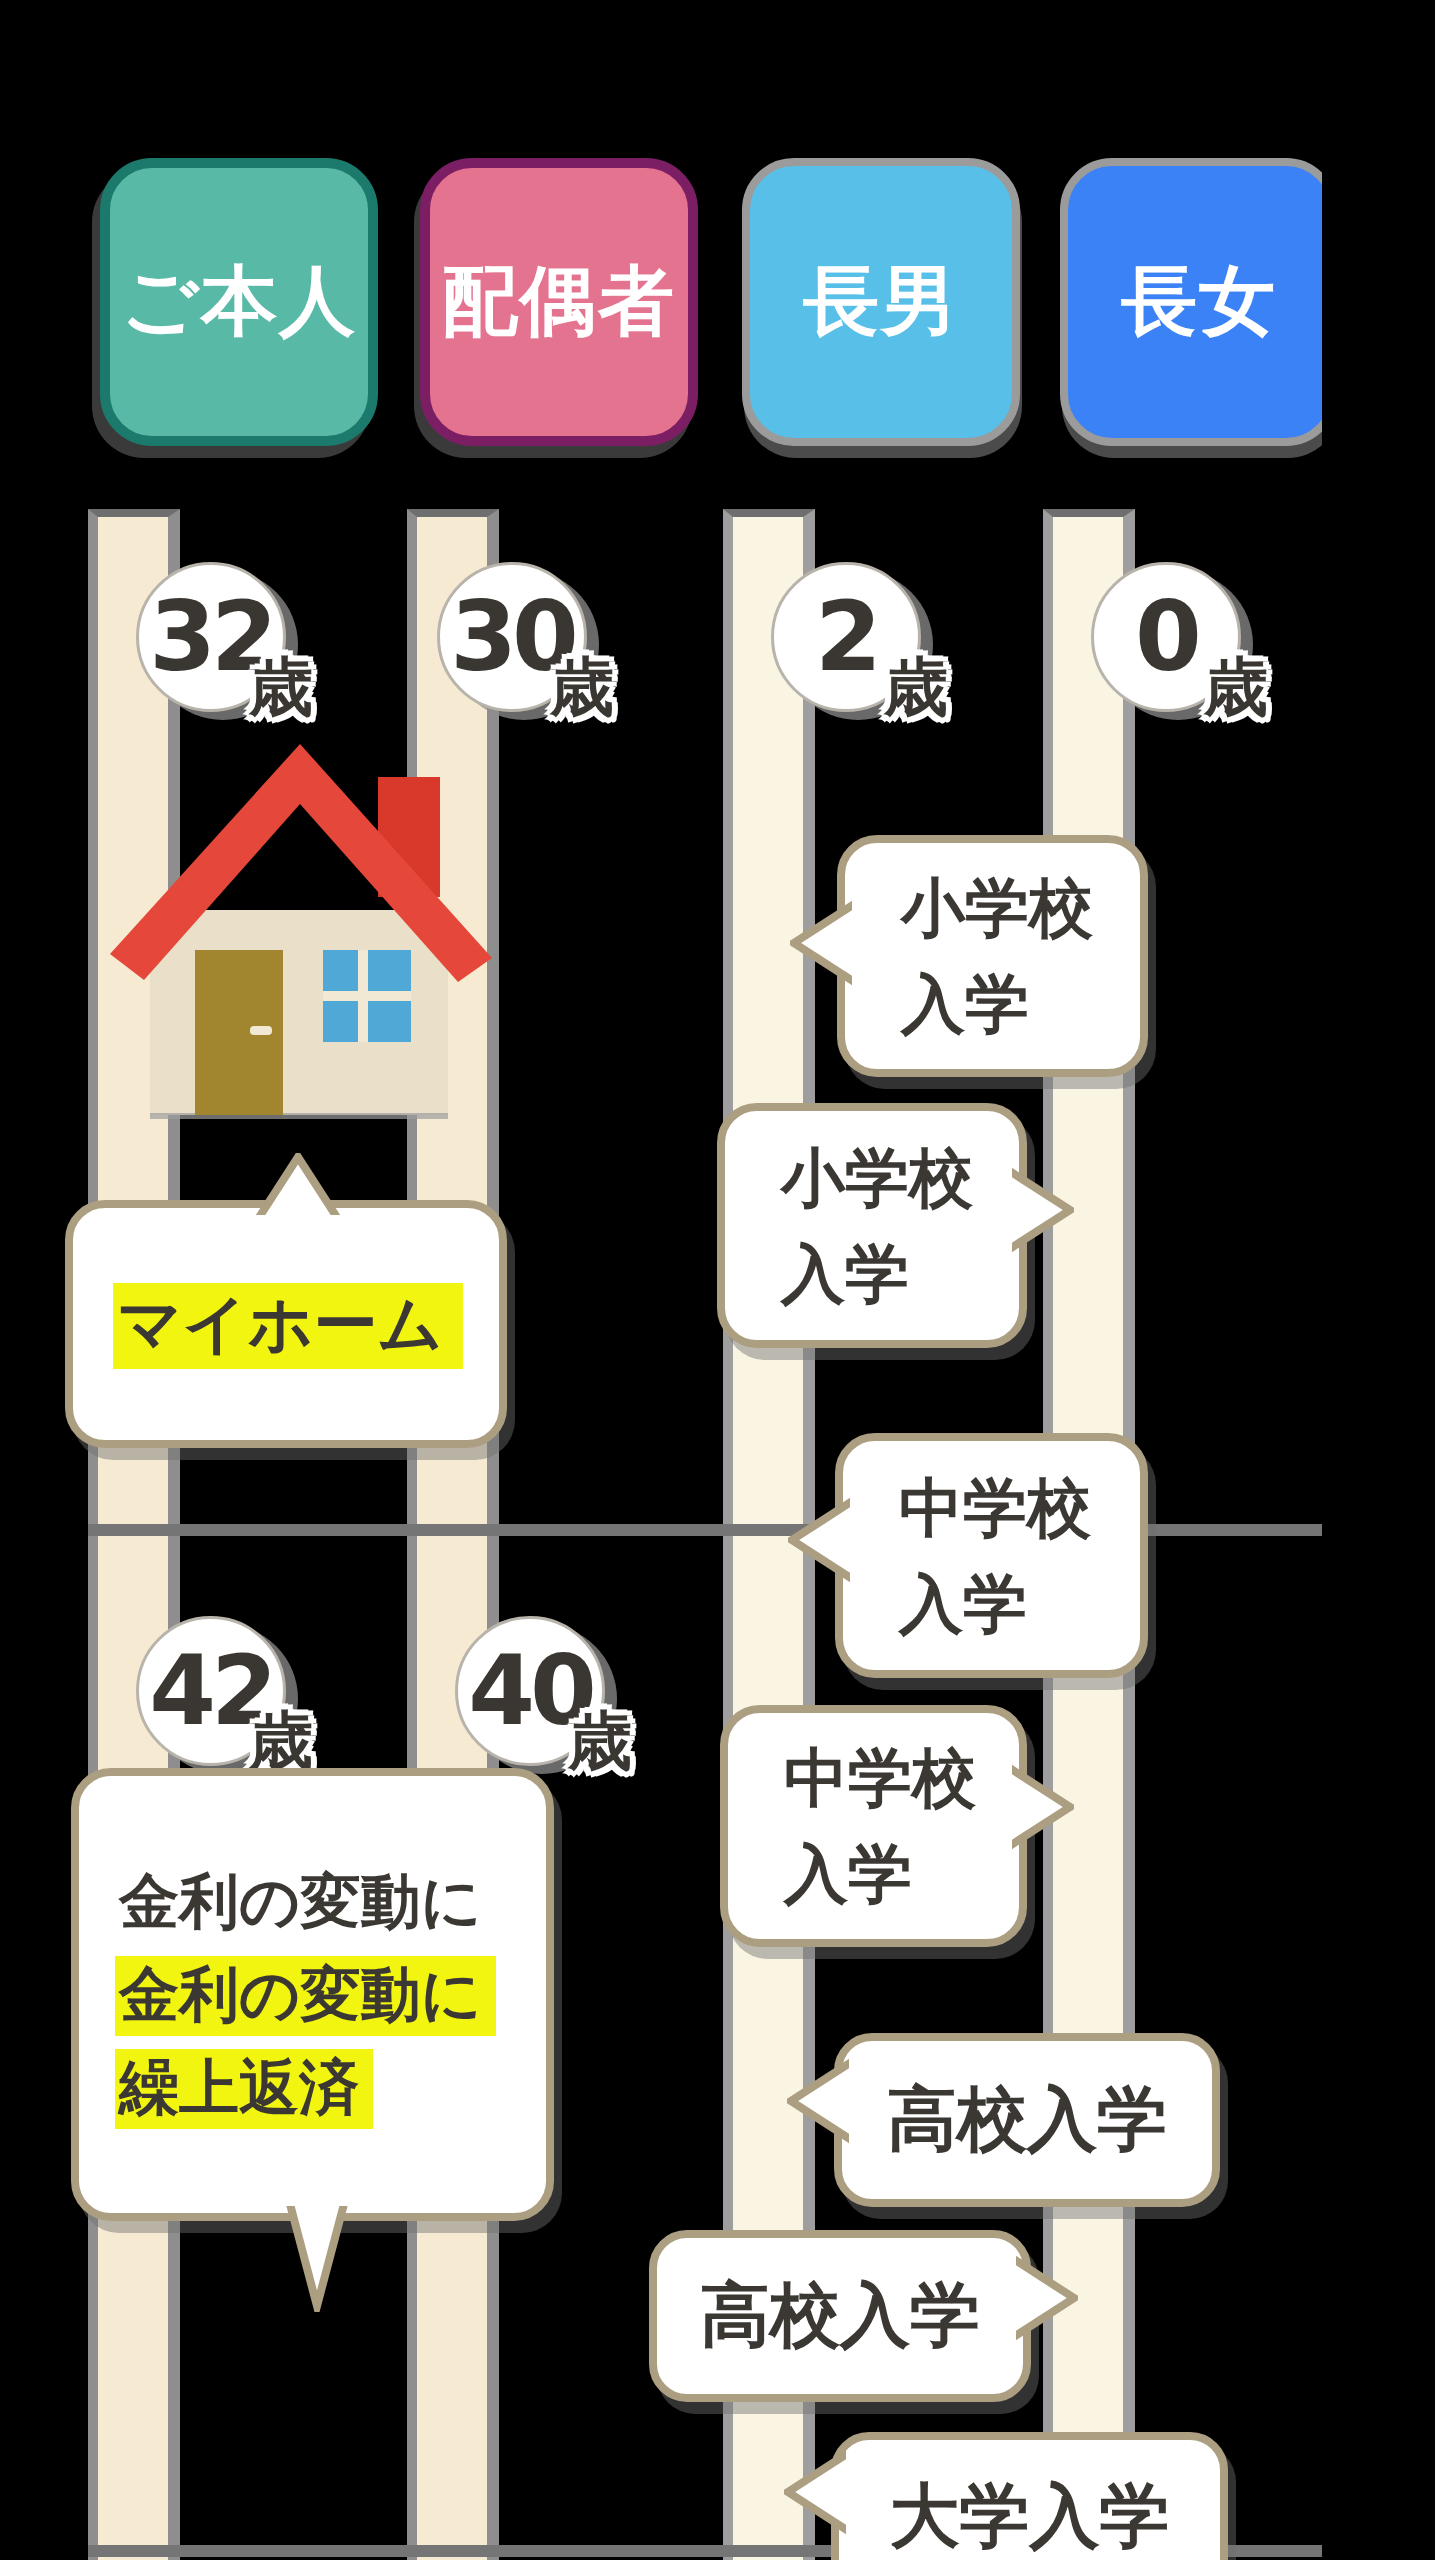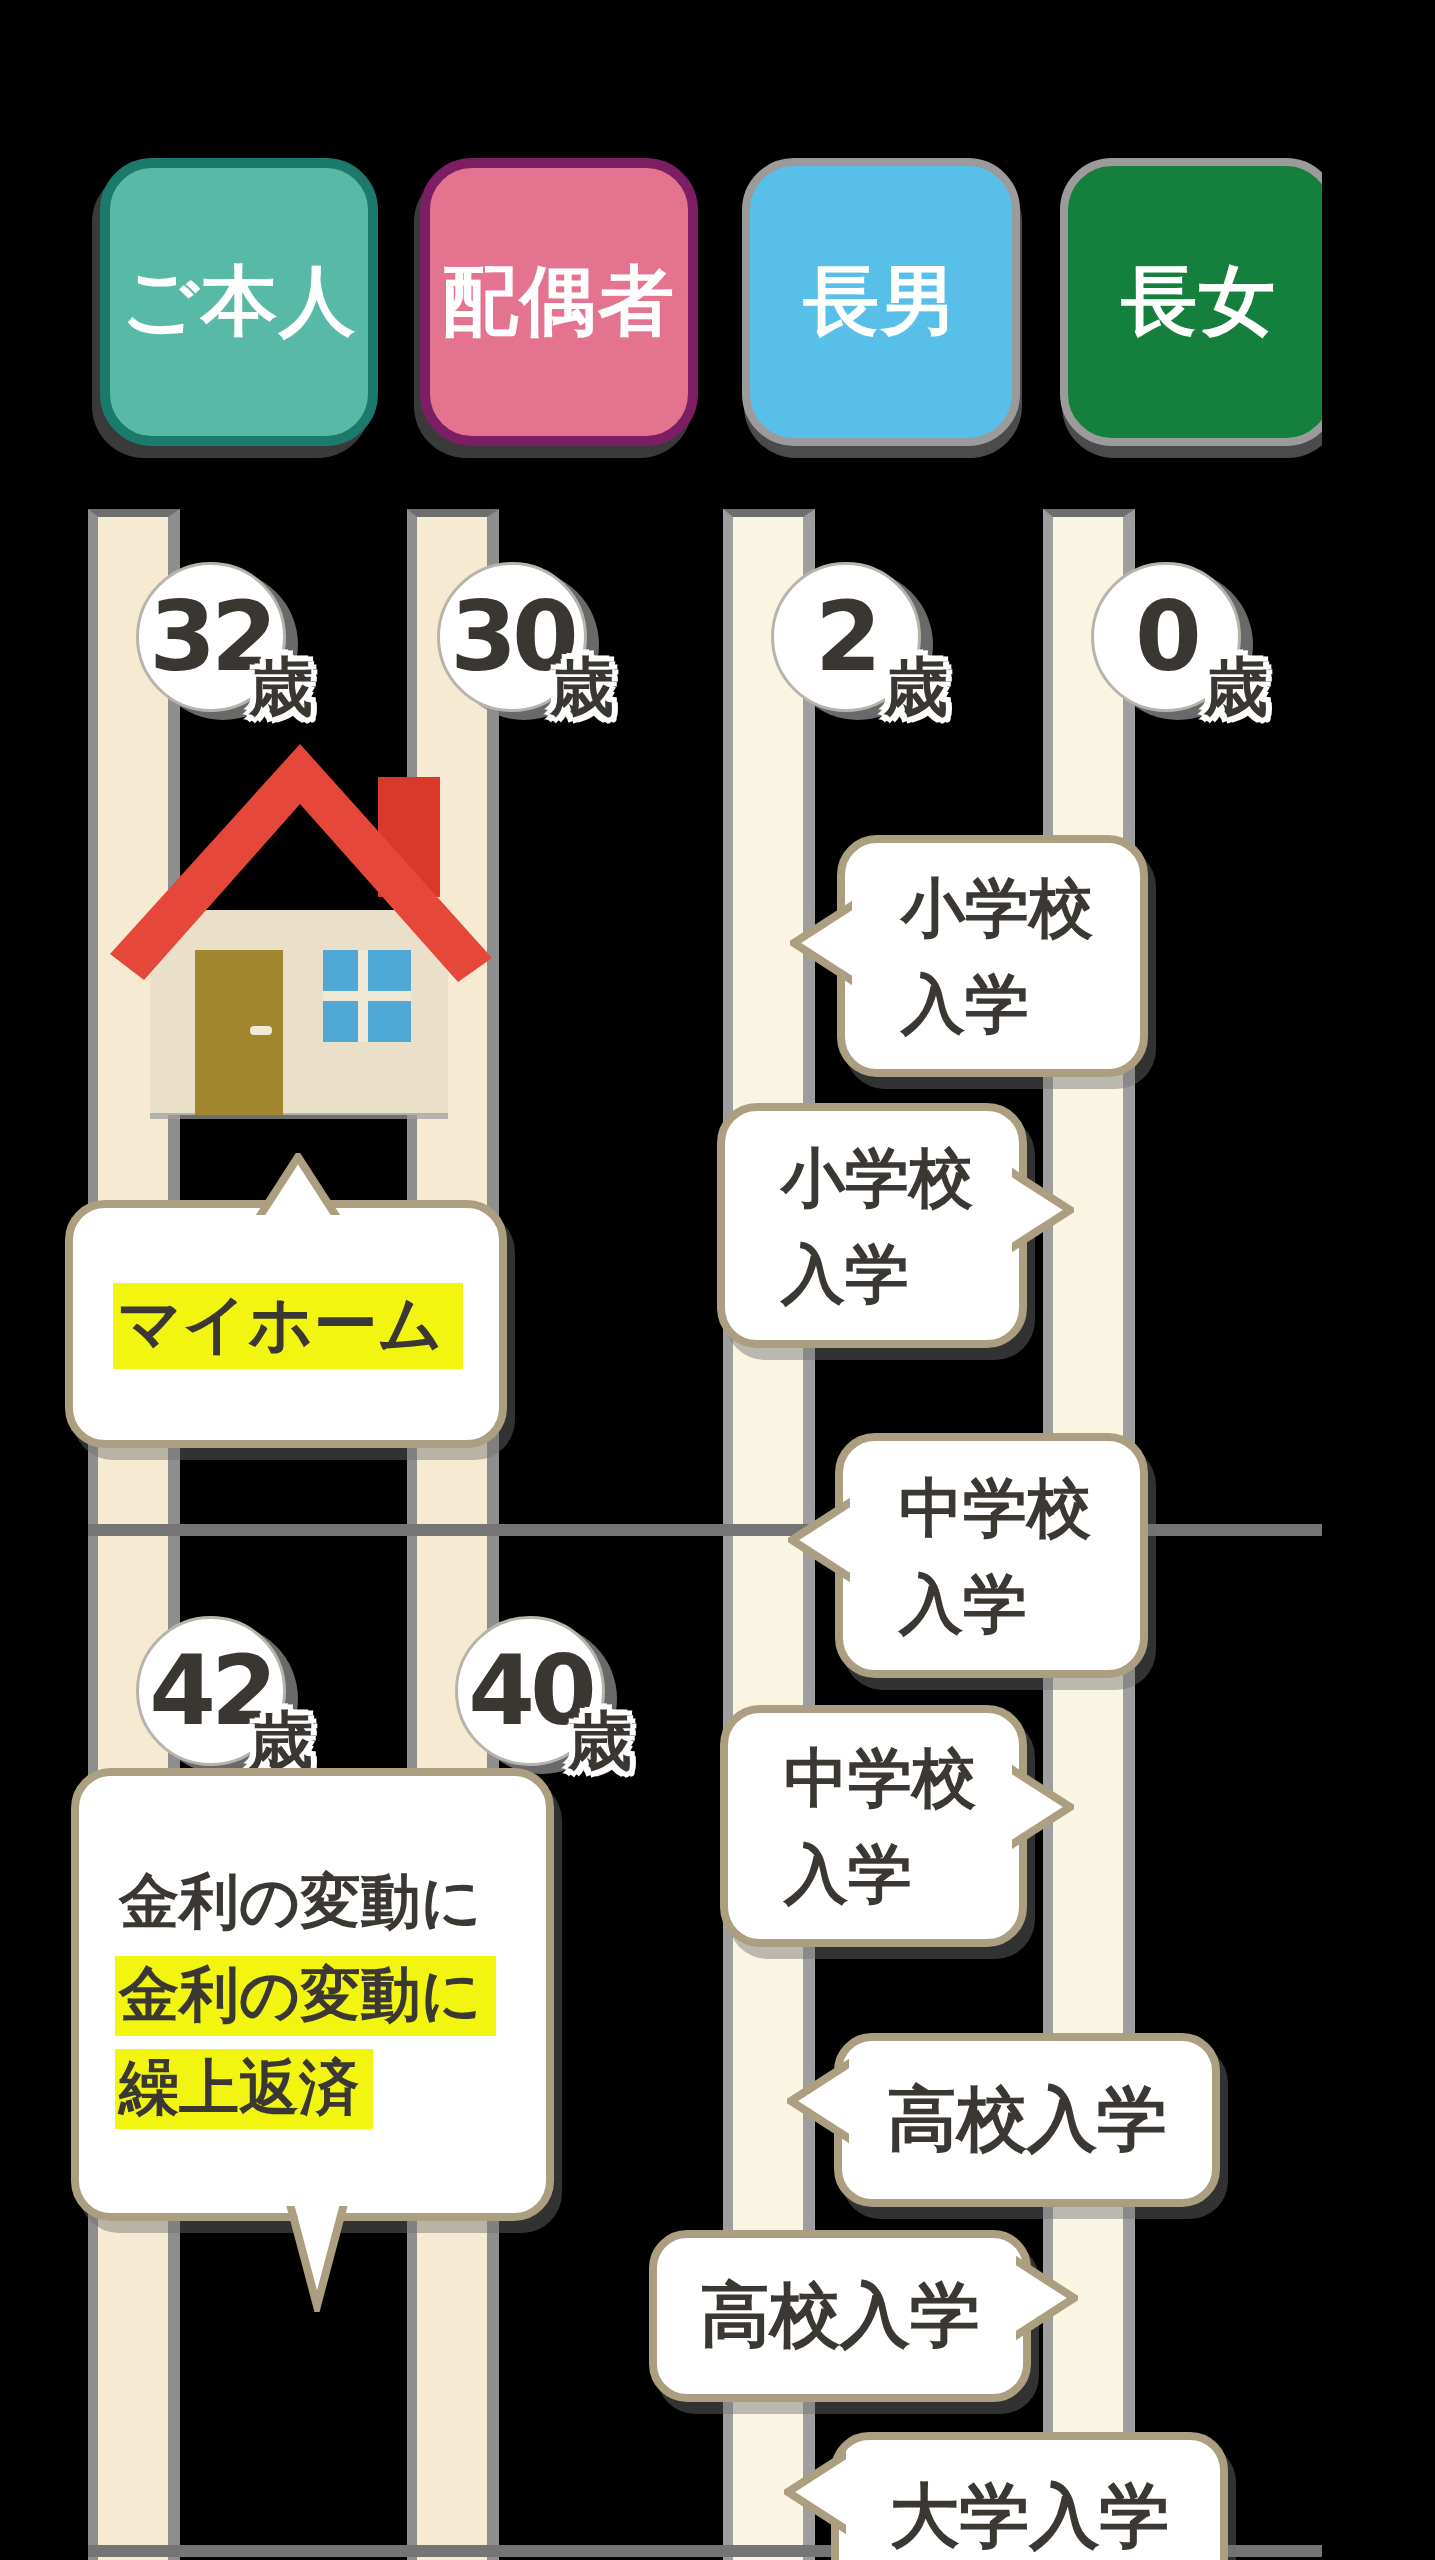--- a/index.html
+++ b/index.html
@@ -9,21 +9,21 @@
   }
   
   .badge{
     position:absolute;top:158px;width:278px;height:288px;box-sizing:border-box;
     border-radius:52px;display:flex;align-items:center;justify-content:center;
     color:#fff;font-size:76px;font-weight:bold;letter-spacing:2px;z-index:6;
   }
   .badge.b1{left:100px;background:#58BAA6;border:10px solid #1B7A6B;box-shadow:-8px 12px 0 rgba(105,105,105,.55);}
   .badge.b2{left:420px;background:#E4738F;border:10px solid #7B1E63;box-shadow:-6px 12px 0 rgba(105,105,105,.55);}
   .badge.b3{left:742px;background:#58C0E8;border:8px solid #9B9B9B;box-shadow:2px 12px 0 rgba(125,125,125,.6);}
-  .badge.b4{left:1060px;background:#15803d;border:8px solid #9B9B9B;box-shadow:2px 12px 0 rgba(125,125,125,.6);}
+  .badge.b4{left:1060px;background:#3b82f6;border:8px solid #9B9B9B;box-shadow:2px 12px 0 rgba(125,125,125,.6);}
   
   .bar{
     position:absolute;top:509px;bottom:0;width:70px;box-sizing:content-box;z-index:1;
     border-left:10px solid #8E8E8E;border-right:12px solid #8E8E8E;border-top:8px solid #6E6E6E;
   }
   .bar.adult{background:#F6EBD2;}
   .bar.child{background:#FAF5E3;border-left-color:#9E9E9E;border-right-color:#9E9E9E;}
   .bar.p1{left:88px;} .bar.p2{left:407px;} .bar.p3{left:723px;} .bar.p4{left:1043px;}
   
   .divider{position:absolute;left:88px;width:1254px;height:12px;background:#757575;z-index:2;}

